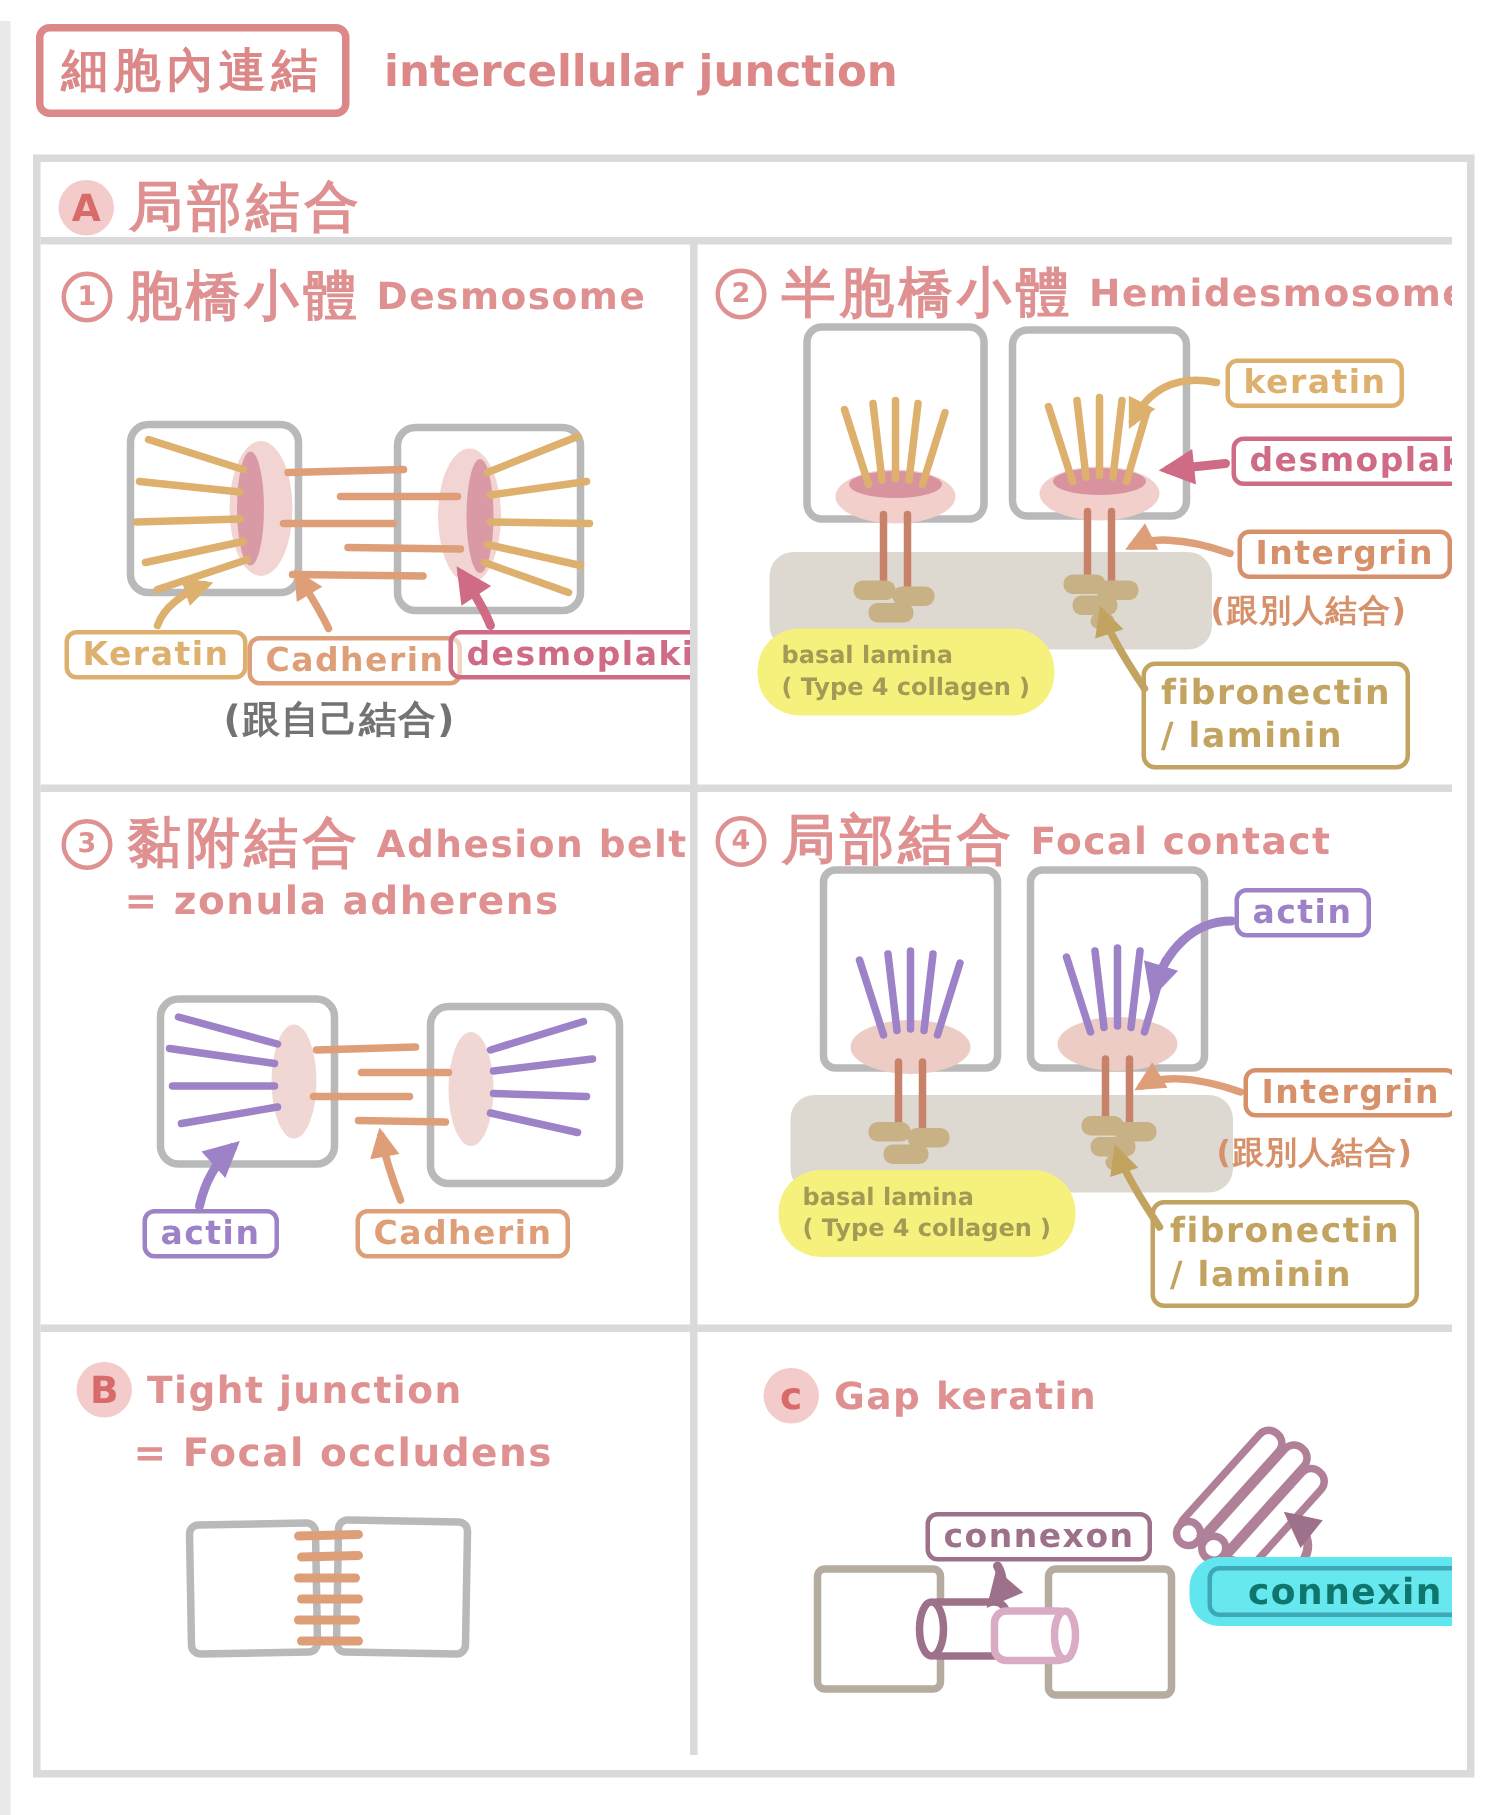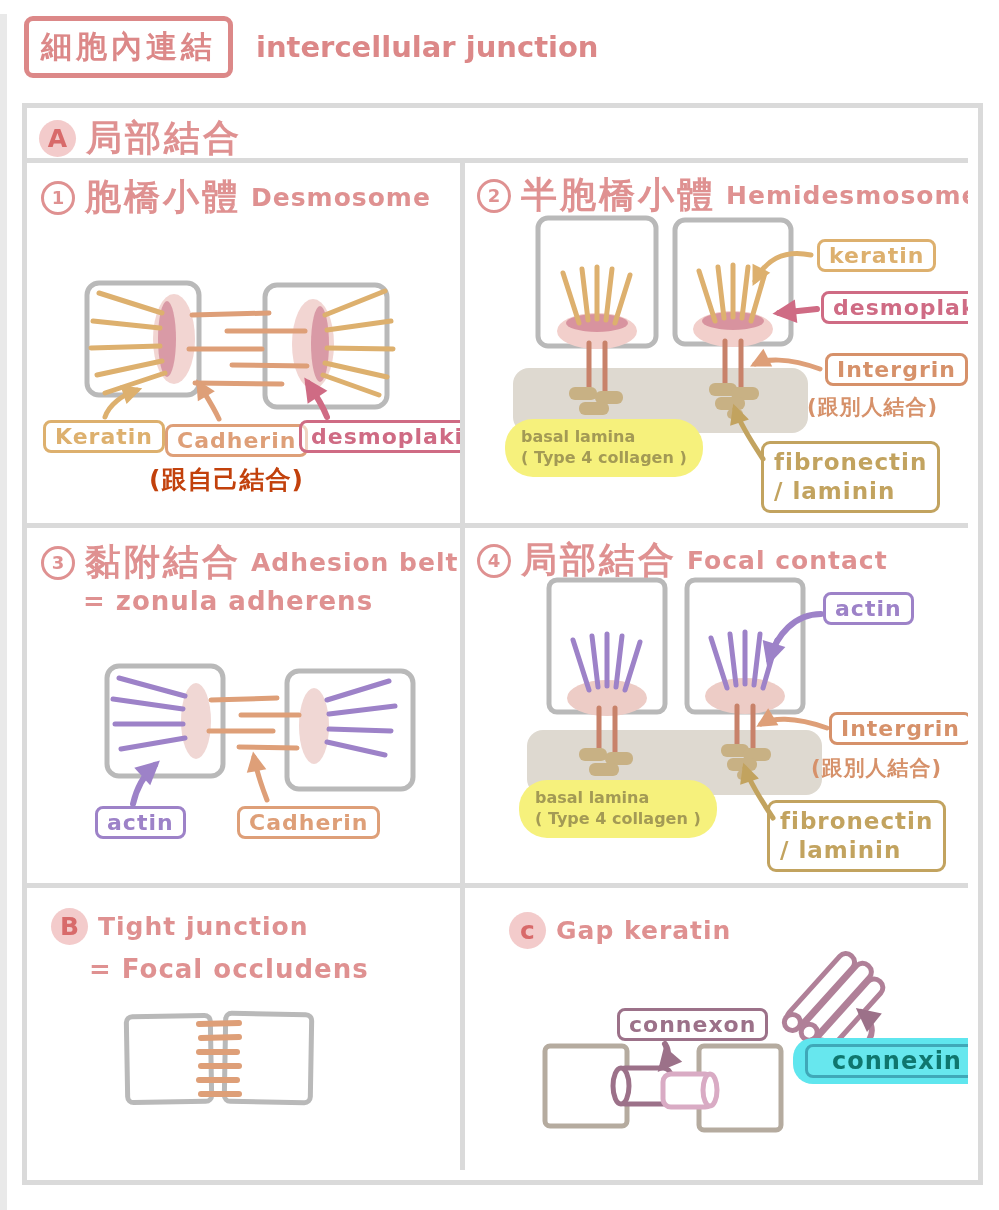--- a/index.html
+++ b/index.html
@@ -133,21 +133,21 @@
       </g>
     </svg>
     <div class="heading" style="left:14px;top:10px;">
       <span class="num">1</span>
       <span class="zh">胞橋小體</span>
       <span class="en">Desmosome</span>
     </div>
     <div class="lbl" style="left: 16px; top: 257px; color: rgb(221, 176, 110); border-color: rgb(221, 176, 110);">Keratin</div>
     <div class="lbl" style="left: 138px; top: 261px; color: rgb(222, 159, 120); border-color: rgb(222, 159, 120);">Cadherin</div>
     <div class="lbl" style="left: 272px; top: 257px; color: rgb(207, 107, 132); border-color: rgb(207, 107, 132);">desmoplakin</div>
-    <div class="note" style="left: 122px; top: 300px; font-size: 25px; color: #c2410c; border-color: rgb(222, 159, 120);">(跟自己結合)</div>
+    <div class="note" style="left: 122px; top: 300px; font-size: 25px; color: #737373; border-color: rgb(222, 159, 120);">(跟自己結合)</div>
   </div>
 
   <div class="panel" id="panel-2">
     <svg width="503" height="360" viewBox="0 0 503 360">
       <rect x="48" y="205" width="295" height="65" rx="16" fill="#ded9d0"></rect>
       <g fill="none" stroke="#b9b9b9" stroke-width="5" stroke-linecap="round">
         <rect x="73" y="55" width="118" height="128" rx="10"></rect>
         <rect x="210" y="57" width="116" height="124" rx="10"></rect>
       </g>
       <g>

